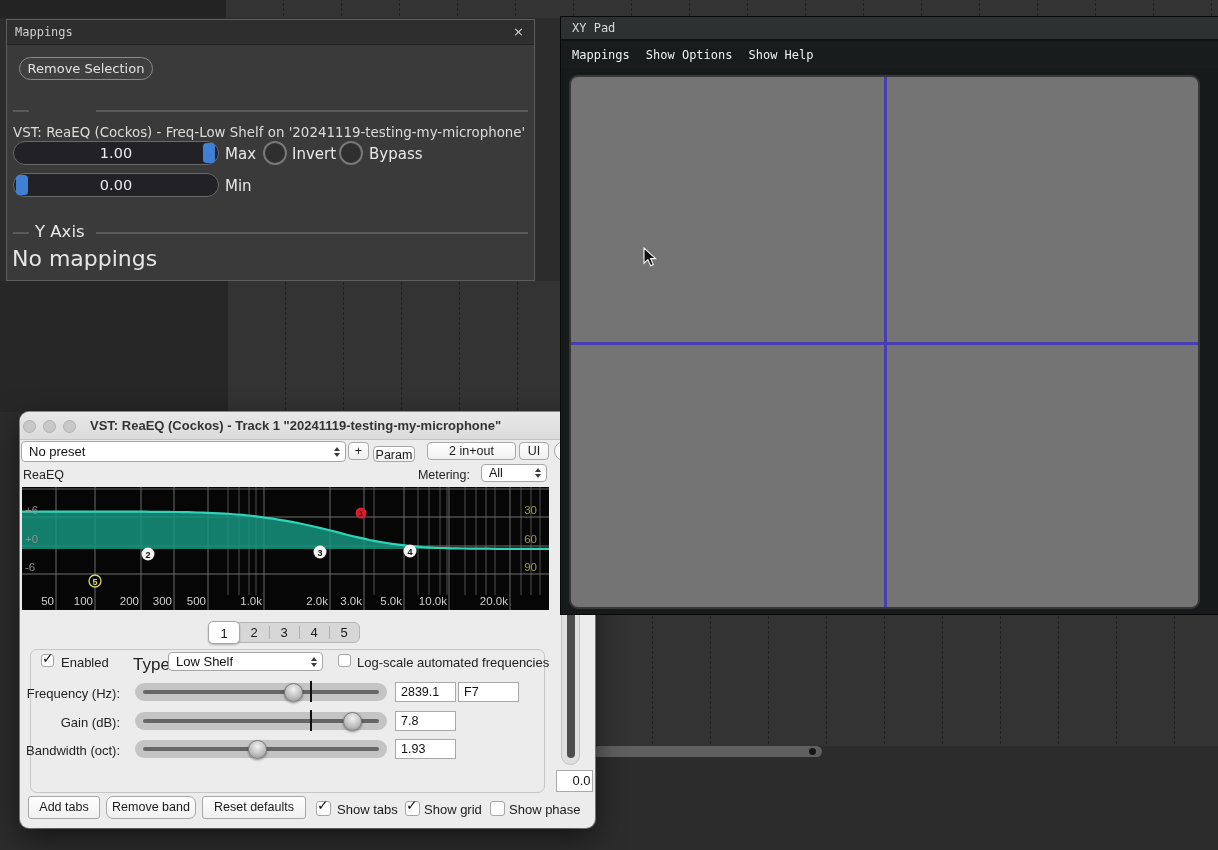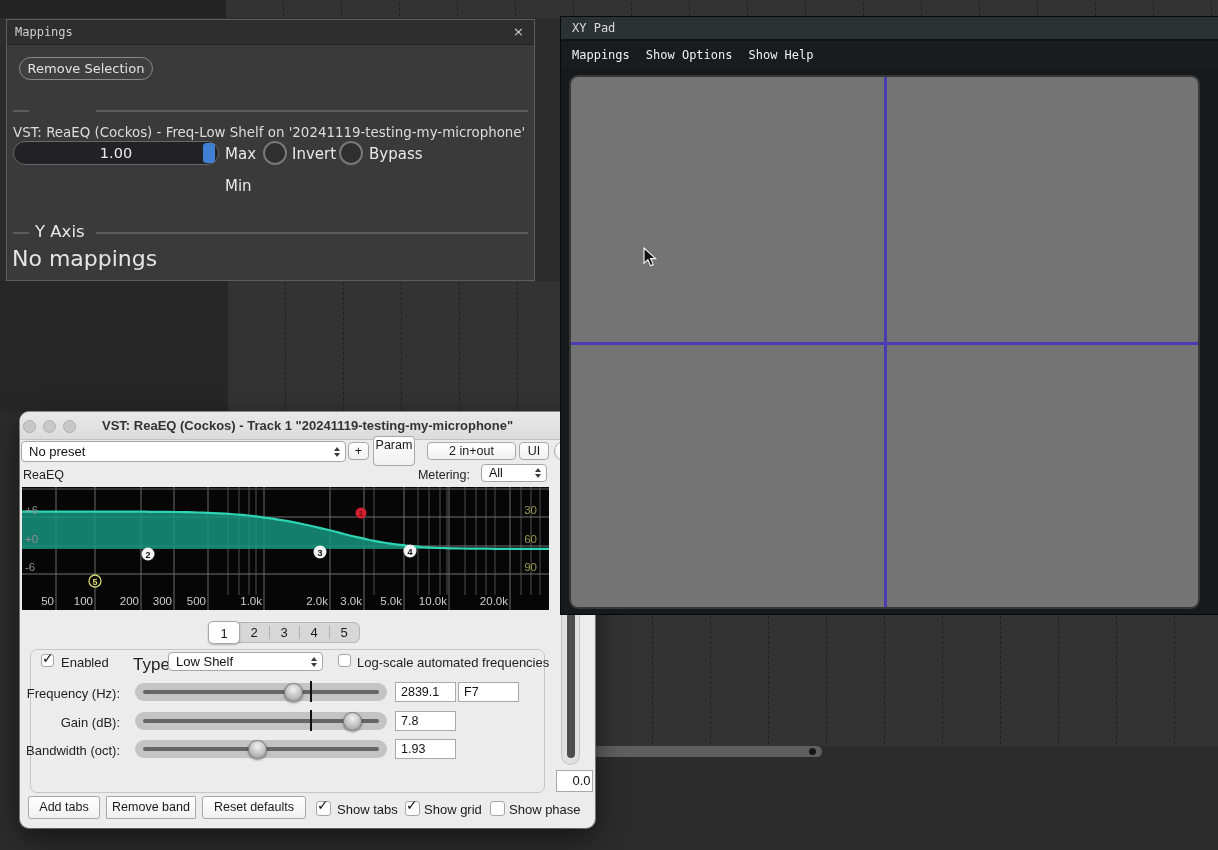--- a/index.html
+++ b/index.html
@@ -30,21 +30,21 @@
   .xywin .dark-close{line-height:22px;right:11px;}
   .menubar{position:absolute;left:0;top:24px;right:0;height:27px;background:#181c1c;display:flex;align-items:center;padding-left:11px;gap:16px;}
   .menuitem{font-family:"DejaVu Sans Mono",monospace;font-size:12px;color:#f0f0f0;}
   .xypad{position:absolute;left:8px;top:58px;width:631px;height:534px;background:#747474;border:2px solid #383838;border-radius:9px;box-sizing:border-box;overflow:hidden;}
   .ch-v{position:absolute;top:0;bottom:0;width:3px;}
   .ch-h{position:absolute;left:0;right:0;height:3px;}
   
   .eqwin{left:20px;top:412px;width:575px;height:416px;background:#ececec;border-radius:9px;box-shadow:0 10px 30px rgba(0,0,0,.55), 0 0 0 1px #9b9b9b;font-family:"Liberation Sans",sans-serif;}
   .eqtitle{position:absolute;left:0;top:0;right:0;height:27px;background:linear-gradient(#e9e9e9,#dbdbdb);border-bottom:1px solid #c2c2c2;border-radius:9px 9px 0 0;}
   .tl{position:absolute;top:7.5px;width:13px;height:13px;border-radius:50%;background:#c8c8c8;border:1px solid #b0b0b0;box-sizing:border-box;}
-  .eqtitle .txt{position:absolute;left:70px;top:0;font-size:13px;font-weight:bold;color:#333;line-height:27px;white-space:nowrap;margin-left:12px;}
+  .eqtitle .txt{position:absolute;left:70px;top:0;font-size:13px;font-weight:bold;color:#333;line-height:27px;white-space:nowrap;}
   .combo{position:absolute;background:#fff;border:1px solid #a6a6a6;border-radius:4px;box-sizing:border-box;font-size:13px;color:#111;}
   .combo .ctext{display:block;padding-left:7px;line-height:19px;white-space:nowrap;overflow:hidden;}
   .step{position:absolute;right:5px;top:50%;transform:translateY(-50%);display:flex;flex-direction:column;gap:2px;}
   .step i{display:block;width:0;height:0;border-left:3.5px solid transparent;border-right:3.5px solid transparent;}
   .step .up{border-bottom:4.5px solid #3c3c3c;}
   .step .dn{border-top:4.5px solid #3c3c3c;}
   .macbtn{position:absolute;background:linear-gradient(#ffffff,#f0f0f0);border:1px solid #a8a8a8;border-radius:4px;box-sizing:border-box;font-size:12.5px;color:#1a1a1a;text-align:center;}
   .eqlabel{position:absolute;font-size:12.5px;color:#222;white-space:nowrap;}
   .eqgraph{position:absolute;left:2px;top:75px;width:527px;height:123px;background:#060606;}
   .gl-f{fill:#cfcfcf;font:11.5px "Liberation Sans",sans-serif;}
@@ -94,21 +94,21 @@
     <span class="txt">VST: ReaEQ (Cockos) - Track 1 "20241119-testing-my-microphone"</span>
   </div>
   <div class="combo" style="left:1px;top:29px;width:325px;height:21px;">
     <span class="ctext" style="line-height:19px;">No preset</span>
     <span class="step">
         <i class="up"></i>
         <i class="dn"></i>
       </span>
   </div>
   <div class="macbtn" style="left:328px;top:30px;width:21px;height:18px;line-height:16px;">+</div>
-  <div class="macbtn" style="left:353px;top:24px;width:42px;height:30px;line-height:16px;">Param</div>
+  <div class="macbtn" style="left:353px;top:34px;width:42px;height:16px;line-height:16px;">Param</div>
   <div class="macbtn" style="left:407px;top:30px;width:89px;height:18px;line-height:16px;">2 in+out</div>
   <div class="macbtn" style="left:499px;top:30px;width:30px;height:18px;line-height:16px;">UI</div>
   <div class="macbtn" style="left:534px;top:29px;width:20px;height:20px;border-radius:50%;"></div>
   <span class="eqlabel" style="left:3px;top:56px;">ReaEQ</span>
   <span class="eqlabel" style="left:385px;top:56px;width:65px;text-align:right;">Metering:</span>
   <div class="combo" style="left:461px;top:52px;width:66px;height:18px;">
     <span class="ctext" style="line-height:16px;font-size:12.5px;">All</span>
     <span class="step">
         <i class="up"></i>
         <i class="dn"></i>
@@ -217,21 +217,21 @@
   <div class="mfield" style="left:375px;top:299px;width:61px;height:20px;">7.8</div>
 
   <span class="eqlabel" style="left:0;top:331px;width:100px;text-align:right;font-size:13px;">Bandwidth (oct):</span>
   <div class="mslider" style="left:115px;top:328px;">
     <span class="groove"></span>
     <span class="thumb" style="left:113px;"></span>
   </div>
   <div class="mfield" style="left:375px;top:327px;width:61px;height:20px;">1.93</div>
 
   <div class="macbtn" style="left:8px;top:384px;width:72px;height:23px;line-height:21px;border-radius:3px;">Add tabs</div>
-  <div class="macbtn" style="left:86px;top:384px;width:90px;height:23px;line-height:21px;border-radius:1px;">Remove band</div>
+  <div class="macbtn" style="left:86px;top:384px;width:90px;height:23px;line-height:21px;border-radius:7px;">Remove band</div>
   <div class="macbtn" style="left:182px;top:384px;width:104px;height:23px;line-height:21px;border-radius:3px;">Reset defaults</div>
   <span class="mcb on" style="left:296px;top:389px;width:15px;height:15px;"></span>
   <span class="footcb-label" style="left:317px;top:390px;">Show tabs</span>
   <span class="mcb on" style="left:385px;top:389px;width:15px;height:15px;"></span>
   <span class="footcb-label" style="left:404px;top:390px;">Show grid</span>
   <span class="mcb" style="left:470px;top:389px;width:15px;height:15px;"></span>
   <span class="footcb-label" style="left:489px;top:390px;">Show phase</span>
 
   <div class="rslider-track">
     <span class="rslider-thumb"></span>
@@ -255,20 +255,24 @@
   <div class="dslider" style="top:121px;">
     <span class="val">1.00</span>
     <span class="dhandle" style="right:3px;"></span>
   </div>
   <span class="dlabel" style="left:218px;top:125px;">Max</span>
   <span class="dradio" style="left:256px;top:121px;"></span>
   <span class="dlabel" style="left:285px;top:125px;">Invert</span>
   <span class="dradio" style="left:332px;top:121px;"></span>
   <span class="dlabel" style="left:362px;top:125px;">Bypass</span>
 
+  <div class="dslider" style="top:153px;">
+    <span class="val">0.00</span>
+    <span class="dhandle" style="left:2px;"></span>
+  </div>
   <span class="dlabel" style="left:218px;top:157px;">Min</span>
 
   <span class="sect-label" style="left:28px;top:202px;">Y Axis</span>
   <span class="dash" style="left:6px;top:212px;width:16px;"></span>
   <span class="dash" style="left:89px;top:212px;width:432px;"></span>
   <span class="nomap">No mappings</span>
 </div>
 
 <div class="abs xywin">
   <div class="titlebar">

